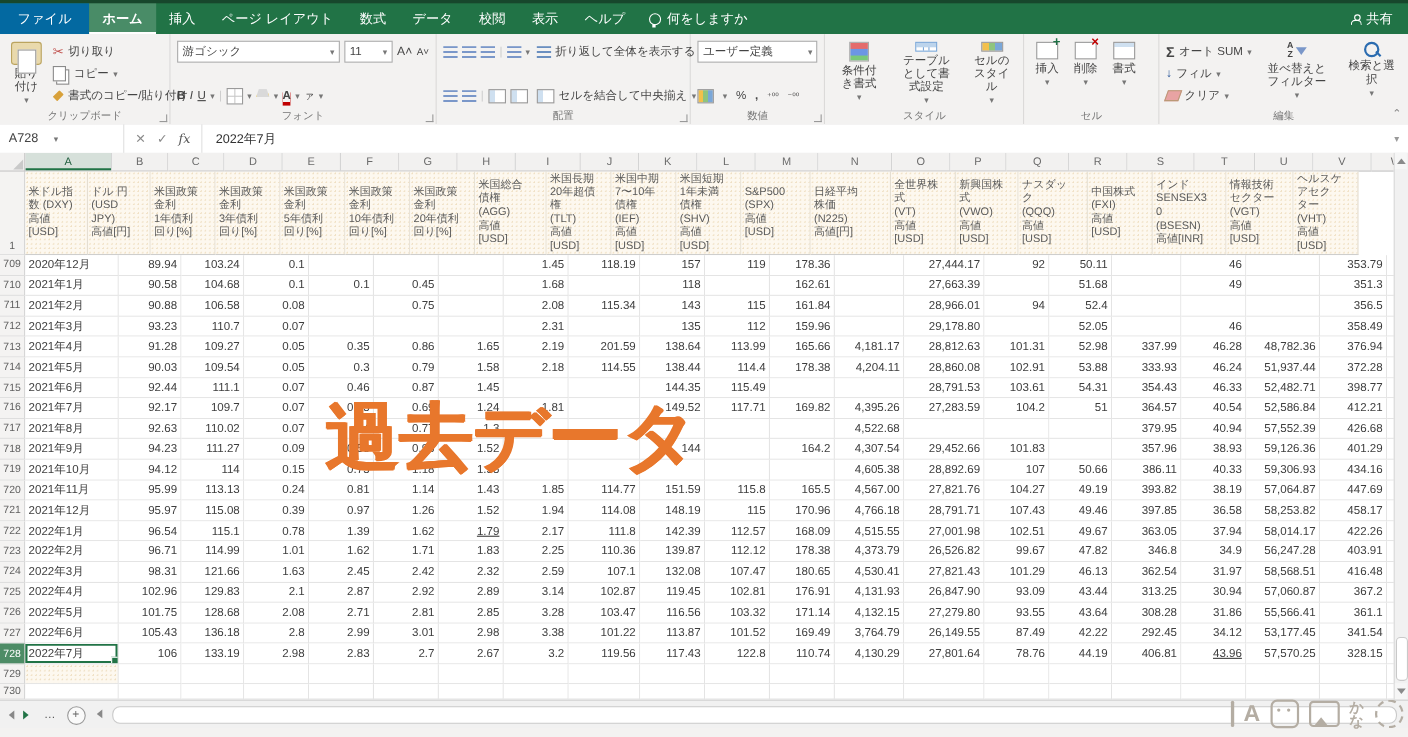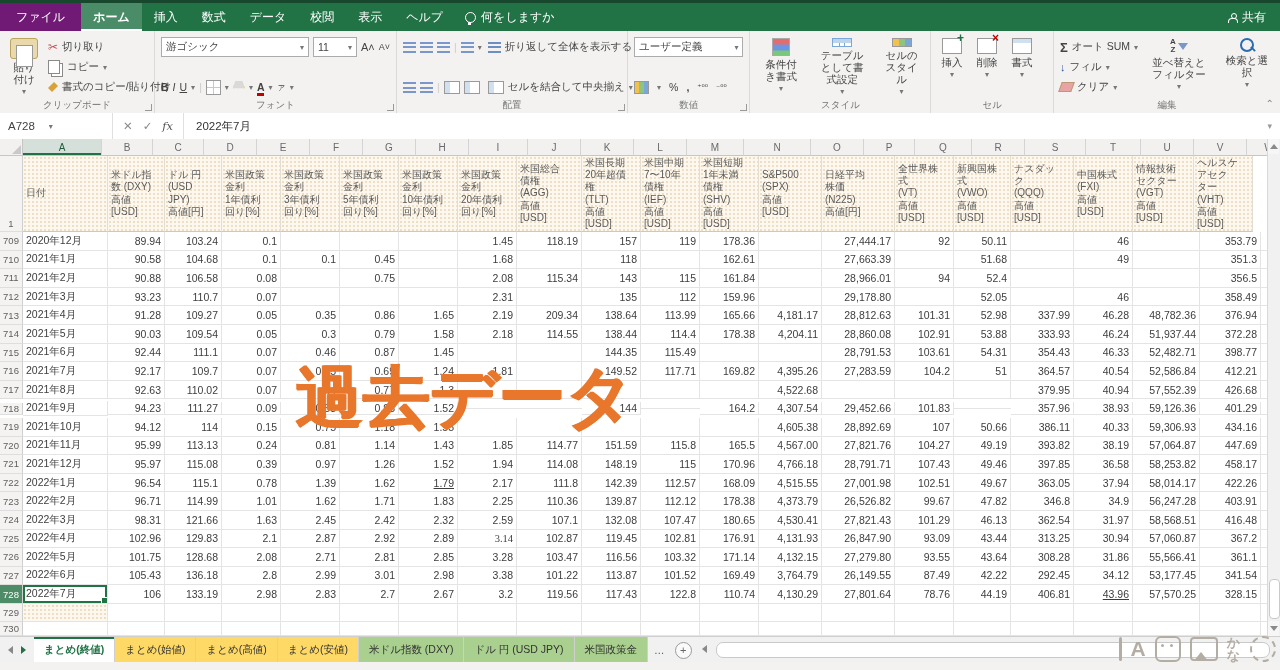--- a/index.html
+++ b/index.html
@@ -2,21 +2,21 @@
 <html><head>
 <meta charset="utf-8">
 <style>
   html,body{margin:0;padding:0;background:#ddd;}
   #app{position:relative;width:1280px;height:670px;background:#fff;overflow:hidden;
        font-family:"Liberation Sans","DejaVu Sans",sans-serif;-webkit-font-smoothing:antialiased;}
   
   .menubar{position:absolute;top:0;left:0;right:0;height:28px;background:#217346;border-top:3px solid #17472c;
            display:flex;align-items:stretch;color:#fff;font-size:12px;}
   .mtab{display:flex;align-items:center;padding:0 12px;cursor:default;}
-  .mtab.file{background:#701a75;padding:0 16px;}
+  .mtab.file{background:#0369a1;padding:0 16px;}
   .mtab.active{background:rgba(255,255,255,.18);box-shadow:inset 0 -2px 0 #fff;font-weight:bold;}
   .tellme{display:flex;align-items:center;gap:5px;padding:0 10px;}
   .bulb{width:9px;height:9px;border:1.5px solid #fff;border-radius:50%;position:relative;}
   .bulb:after{content:"";position:absolute;left:2px;top:9px;width:3px;height:3px;background:#fff;}
   .share{margin-left:auto;display:flex;align-items:center;gap:5px;padding:0 14px;}
   .person{width:9px;height:9px;position:relative;}
   .person:before{content:"";position:absolute;left:2.5px;top:0;width:4px;height:4px;border:1px solid #fff;border-radius:50%;}
   .person:after{content:"";position:absolute;left:0;top:5px;width:8px;height:4px;border:1px solid #fff;border-bottom:none;border-radius:4px 4px 0 0;}
   
   .ribbon{position:absolute;top:31px;left:0;right:0;height:82px;background:#f3f2f1;border-bottom:1px solid #cfcecd;
@@ -136,20 +136,21 @@
 </head>
 <body>
 
 <div id="app">
 
   <div class="menubar">
     <div class="mtab file">ファイル</div>
     <div id="menu-tabs" style="display:flex;align-items:stretch;">
         <div class="mtab active">ホーム</div>
         <div class="mtab">挿入</div>
+        <div class="mtab">ページ レイアウト</div>
         <div class="mtab">数式</div>
         <div class="mtab">データ</div>
         <div class="mtab">校閲</div>
         <div class="mtab">表示</div>
         <div class="mtab">ヘルプ</div>
       </div>
     <div class="tellme">
       <span class="bulb"></span>
       <span>何をしますか</span>
     </div>
@@ -383,21 +384,20 @@
         <div class="cellh" style="flex: 0 0 56px;">Q</div>
         <div class="cellh" style="flex: 0 0 52px;">R</div>
         <div class="cellh" style="flex: 0 0 60px;">S</div>
         <div class="cellh" style="flex: 0 0 54px;">T</div>
         <div class="cellh" style="flex: 0 0 52px;">U</div>
         <div class="cellh" style="flex: 0 0 52px;">V</div>
         <div class="cellh" style="flex: 0 0 44px;">W</div>
       </div>
       <div class="grow" style="height: 76px;">
         <div class="rn" style="align-items: flex-end; padding-bottom: 2px;">1</div>
-        <div class="hcell" style="flex: 0 0 78px;">日付</div>
         <div class="hcell" style="flex: 0 0 50px;">米ドル指
 数 (DXY)
 高値
 [USD]</div>
         <div class="hcell" style="flex: 0 0 50px;">ドル 円
 (USD
 JPY)
 高値[円]</div>
         <div class="hcell" style="flex: 0 0 52px;">米国政策
 金利
@@ -462,20 +462,25 @@
 [USD]</div>
         <div class="hcell" style="flex: 0 0 56px;">ナスダッ
 ク
 (QQQ)
 高値
 [USD]</div>
         <div class="hcell" style="flex: 0 0 52px;">中国株式
 (FXI)
 高値
 [USD]</div>
+        <div class="hcell" style="flex: 0 0 60px;">インド
+SENSEX3
+0
+(BSESN)
+高値[INR]</div>
         <div class="hcell" style="flex: 0 0 54px;">情報技術
 セクター
 (VGT)
 高値
 [USD]</div>
         <div class="hcell" style="flex: 0 0 52px;">ヘルスケ
 アセク
 ター
 (VHT)
 高値
@@ -580,21 +585,21 @@
       <div class="grow" style="height: 18.6px;">
         <div class="rn">713</div>
         <div class="cell la" style="flex: 0 0 78px;">2021年4月</div>
         <div class="cell" style="flex: 0 0 50px;">91.28</div>
         <div class="cell" style="flex: 0 0 50px;">109.27</div>
         <div class="cell" style="flex: 0 0 52px;">0.05</div>
         <div class="cell" style="flex: 0 0 52px;">0.35</div>
         <div class="cell" style="flex: 0 0 52px;">0.86</div>
         <div class="cell" style="flex: 0 0 52px;">1.65</div>
         <div class="cell" style="flex: 0 0 52px;">2.19</div>
-        <div class="cell" style="flex: 0 0 58px;">209.34</div>
+        <div class="cell" style="flex: 0 0 58px;">201.59</div>
         <div class="cell" style="flex: 0 0 52px;">138.64</div>
         <div class="cell" style="flex: 0 0 52px;">113.99</div>
         <div class="cell" style="flex: 0 0 52px;">165.66</div>
         <div class="cell" style="flex: 0 0 56px;">4,181.17</div>
         <div class="cell" style="flex: 0 0 66px;">28,812.63</div>
         <div class="cell" style="flex: 0 0 52px;">101.31</div>
         <div class="cell" style="flex: 0 0 50px;">52.98</div>
         <div class="cell" style="flex: 0 0 56px;">337.99</div>
         <div class="cell" style="flex: 0 0 52px;">46.28</div>
         <div class="cell" style="flex: 0 0 60px;">48,782.36</div>
@@ -690,21 +695,21 @@
         <div class="cell" style="flex: 0 0 56px;">4,522.68</div>
         <div class="cell" style="flex: 0 0 66px;"></div>
         <div class="cell" style="flex: 0 0 52px;"></div>
         <div class="cell" style="flex: 0 0 50px;"></div>
         <div class="cell" style="flex: 0 0 56px;">379.95</div>
         <div class="cell" style="flex: 0 0 52px;">40.94</div>
         <div class="cell" style="flex: 0 0 60px;">57,552.39</div>
         <div class="cell" style="flex: 0 0 54px;">426.68</div>
         <div class="cell" style="flex: 0 0 52px;">262.49</div>
       </div>
-      <div class="grow" style="height: 18.6px; align-items: center;">
+      <div class="grow" style="height: 18.6px;">
         <div class="rn">718</div>
         <div class="cell la" style="flex: 0 0 78px;">2021年9月</div>
         <div class="cell" style="flex: 0 0 50px;">94.23</div>
         <div class="cell" style="flex: 0 0 50px;">111.27</div>
         <div class="cell" style="flex: 0 0 52px;">0.09</div>
         <div class="cell" style="flex: 0 0 52px;">0.53</div>
         <div class="cell" style="flex: 0 0 52px;">0.98</div>
         <div class="cell" style="flex: 0 0 52px;">1.52</div>
         <div class="cell" style="flex: 0 0 52px;"></div>
         <div class="cell" style="flex: 0 0 58px;"></div>
@@ -867,21 +872,21 @@
       </div>
       <div class="grow" style="height: 18.6px;">
         <div class="rn">725</div>
         <div class="cell la" style="flex: 0 0 78px;">2022年4月</div>
         <div class="cell" style="flex: 0 0 50px;">102.96</div>
         <div class="cell" style="flex: 0 0 50px;">129.83</div>
         <div class="cell" style="flex: 0 0 52px;">2.1</div>
         <div class="cell" style="flex: 0 0 52px;">2.87</div>
         <div class="cell" style="flex: 0 0 52px;">2.92</div>
         <div class="cell" style="flex: 0 0 52px;">2.89</div>
-        <div class="cell" style="flex: 0 0 52px; font-family: Liberation Serif, serif;">3.14</div>
+        <div class="cell" style="flex: 0 0 52px;">3.14</div>
         <div class="cell" style="flex: 0 0 58px;">102.87</div>
         <div class="cell" style="flex: 0 0 52px;">119.45</div>
         <div class="cell" style="flex: 0 0 52px;">102.81</div>
         <div class="cell" style="flex: 0 0 52px;">176.91</div>
         <div class="cell" style="flex: 0 0 56px;">4,131.93</div>
         <div class="cell" style="flex: 0 0 66px;">26,847.90</div>
         <div class="cell" style="flex: 0 0 52px;">93.09</div>
         <div class="cell" style="flex: 0 0 50px;">43.44</div>
         <div class="cell" style="flex: 0 0 56px;">313.25</div>
         <div class="cell" style="flex: 0 0 52px;">30.94</div>
@@ -1019,29 +1024,20 @@
     <div class="varr" style="bottom:0;">
         <span class="tri-dn"></span>
       </div>
   </div>
 
   <div class="tabsbar">
     <div class="tnav">
       <span class="tri-l"></span>
       <span class="tri-r"></span>
     </div>
-    <div id="sheet-tabs" style="display:flex;align-items:stretch;">
-        <div class="stab active">まとめ(終値)</div>
-        <div class="stab yellow">まとめ(始値)</div>
-        <div class="stab yellow">まとめ(高値)</div>
-        <div class="stab yellow">まとめ(安値)</div>
-        <div class="stab green">米ドル指数 (DXY)</div>
-        <div class="stab green">ドル 円 (USD JPY)</div>
-        <div class="stab green">米国政策金</div>
-      </div>
     <div class="tmore">…</div>
     <div class="plus">+</div>
     <div class="hscroll">
       <span class="harr tri-l"></span>
       <div class="hthumb"></div>
     </div>
   </div>
 
   <div class="statusbar"></div>
 

